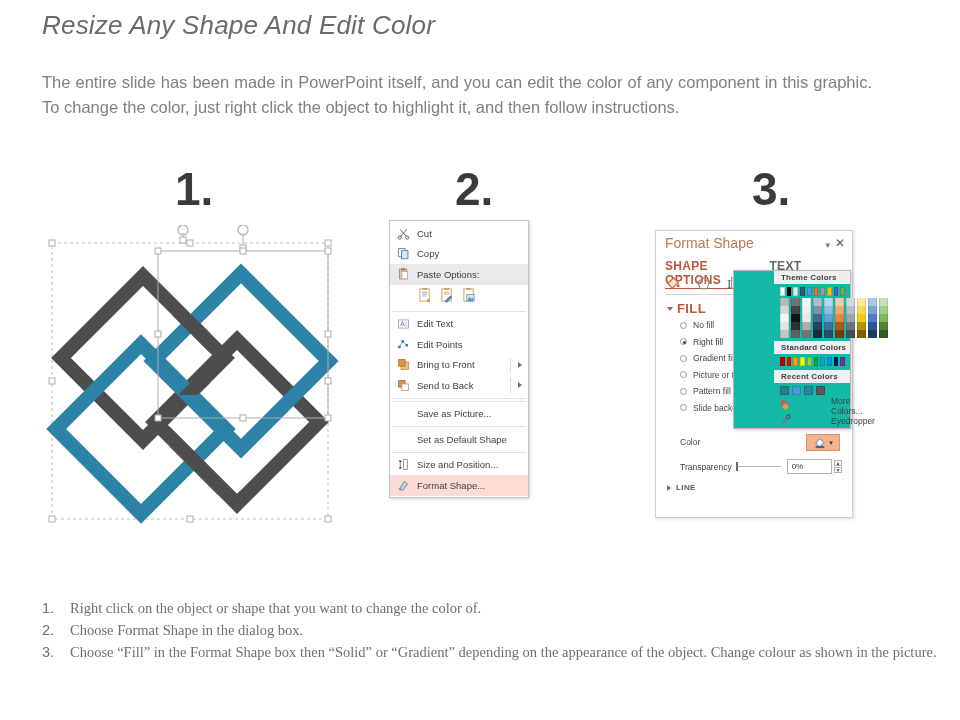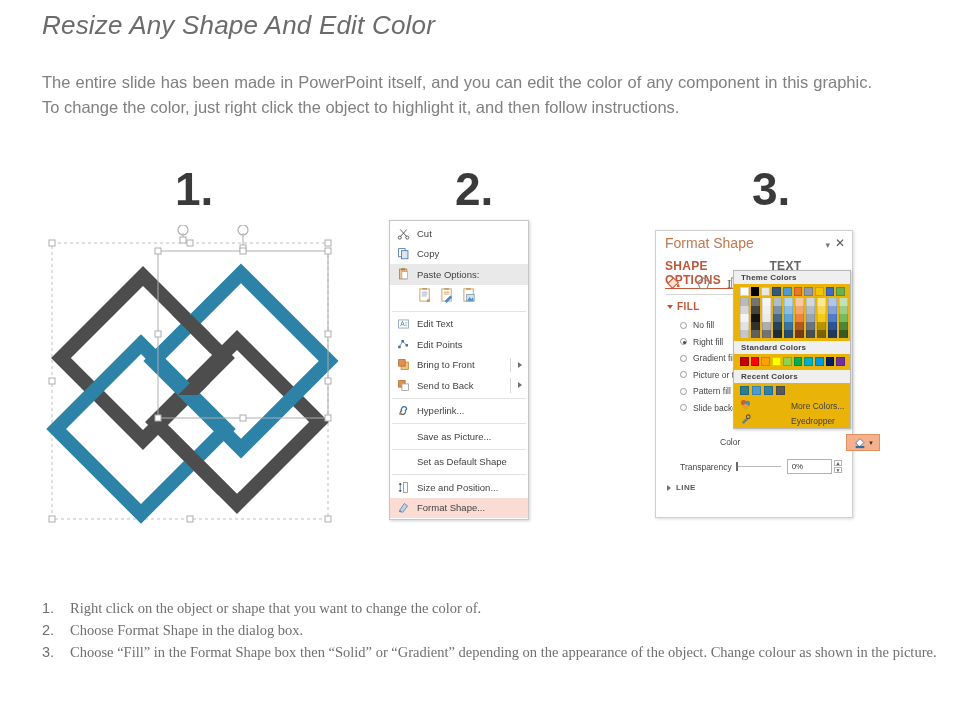--- a/index.html
+++ b/index.html
@@ -101,38 +101,38 @@
   #fs-icon-underline {
     position:absolute; left:10px; top:63px; width:178px; height:1px; background:#d6d6d6;
   }
   #fs-icon-tick {
     position:absolute; left:15px; top:59px;
     width:0;height:0;border-left:4px solid transparent;border-right:4px solid transparent;
     border-bottom:4px solid #ffffff; z-index:3;
   }
   #fill-header {
     position:absolute; left:11px; top:70px;
-    font-size:10px; font-weight:bold; color:#c0563a; letter-spacing:.4px;
+    font-size:13px; font-weight:bold; color:#c0563a; letter-spacing:.4px;
     display:flex; align-items:center; gap:4px;
   }
   .tri-down { width:0;height:0;border-left:3.5px solid transparent;border-right:3.5px solid transparent;border-top:4px solid #c0563a; }
   .tri-right{ width:0;height:0;border-top:3.5px solid transparent;border-bottom:3.5px solid transparent;border-left:4px solid #6f6f6f; }
   #fill-options { position:absolute; left:24px; top:86px; }
   .radio-row { display:flex; align-items:center; height:16.5px; font-size:8.5px; color:#444; }
   .radio {
     width:7px;height:7px;border:1px solid #9a9a9a;border-radius:50%;
     margin-right:6px; background:#fff; position:relative; flex:0 0 7px;
   }
   .radio.on::after {
     content:""; position:absolute; left:1.5px; top:1.5px;
     width:3px;height:3px;border-radius:50%;background:#444;
   }
   #color-row {
     position:absolute; left:24px; top:206px; width:162px;
-    display:flex; align-items:flex-end;margin-left:40px;
+    display:flex; align-items:flex-end;
   }
   #color-row .lbl { font-size:8.5px; }
   #color-swatch-btn {
     position:absolute; right:2px; top:-3px;
     width:34px;height:17px;background:#f4b18c;border:1px solid #e09060;
     display:flex;align-items:center;justify-content:center;gap:2px;
   }
   #transparency-row {
     position:absolute; left:24px; top:228px; width:162px;
     display:flex; align-items:center;
@@ -149,23 +149,23 @@
             display:flex;align-items:center;justify-content:center;font-size:5px;color:#555; }
   #line-header {
     position:absolute; left:11px; top:252px;
     font-size:8px; font-weight:bold; color:#5a5a5a; letter-spacing:.4px;
     display:flex; align-items:center; gap:5px;
   }
 
   
   #color-picker {
     position:absolute; left:733px; top:270px; width:118px;
-    background:#eab308; border:1px solid #b9b9b9;
+    background:#14b8a6; border:1px solid #b9b9b9;
     box-shadow:1px 1px 3px rgba(0,0,0,.2);
-    font-size:8px; color:#3f3f3f; z-index:10;
+    font-size:8px; color:#3f3f3f; z-index:10;padding-left:40px;
   }
   .cp-section-label {
     background:#efefef; font-size:8px; font-weight:bold; color:#3f3f3f;
     padding:2px 0 2px 7px; letter-spacing:.2px;
   }
   .cp-theme-grid { padding:3px 5px 3px 6px; }
   .cp-row { display:flex; gap:2px; }
   .cp-cell { width:9px; height:9px; border:1px solid rgba(0,0,0,.18); }
   .cp-variant-cell { width:9px; height:8px; border-left:1px solid rgba(0,0,0,.10); border-right:1px solid rgba(0,0,0,.10); }
   .cp-variant-col { display:flex; flex-direction:column; }
@@ -391,32 +391,20 @@
           <rect x="6" y="6" width="8" height="8" fill="#fff" stroke="#9A9A9A" stroke-width="1"></rect>
         </svg>
     </span>
     <span class="cm-lbl">Send to Back</span>
     <span class="cm-sep-v"></span>
     <span class="cm-arrow"></span>
   </div>
 
   <div class="cm-divider"></div>
 
-  <div class="cm-item">
-    <span class="cm-ico">
-      <svg width="13" height="13" viewBox="0 0 16 16">
-          <g fill="none" stroke="#3E6E9E" stroke-width="1.6">
-            <path d="M6 9 a3 3 0 0 1 0-4 l1.5-1.5 a3 3 0 0 1 4 4"></path>
-            <path d="M10 7 a3 3 0 0 1 0 4 l-1.5 1.5 a3 3 0 0 1 -4 -4"></path>
-          </g>
-          <circle cx="4" cy="12" r="1.5" fill="#E08030"></circle>
-        </svg>
-    </span>
-    <span class="cm-lbl">Hyperlink...</span>
-  </div>
 
   <div class="cm-divider"></div>
 
   <div class="cm-item">
     <span class="cm-ico"></span>
     <span class="cm-lbl">Save as Picture...</span>
   </div>
 
   <div class="cm-divider"></div>
 

